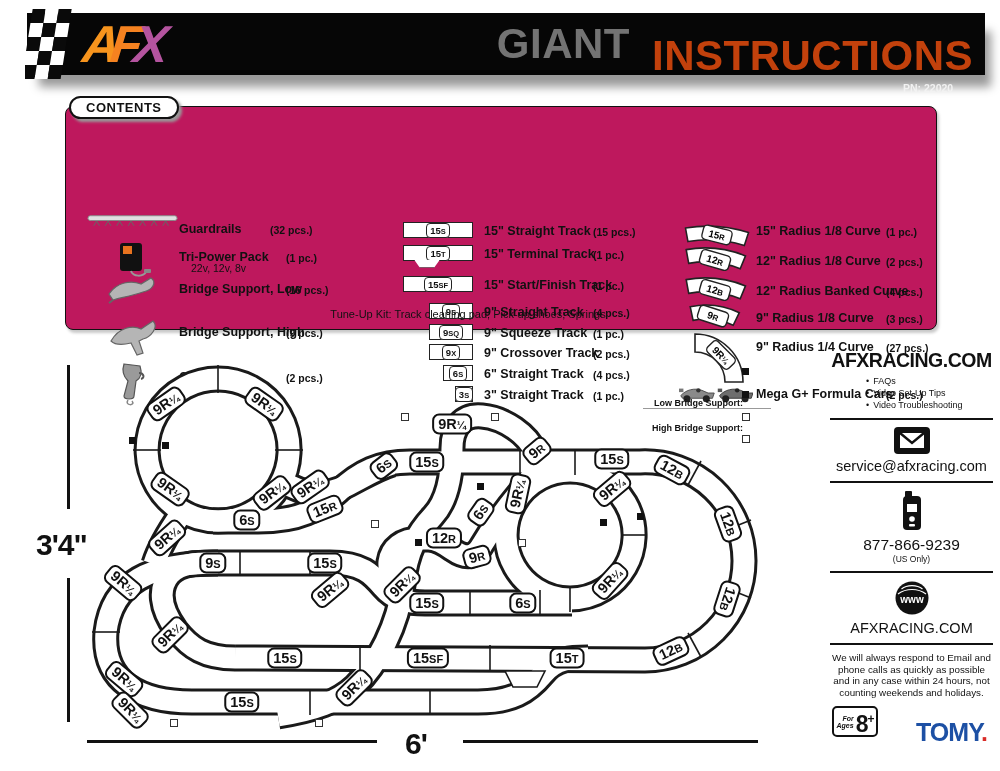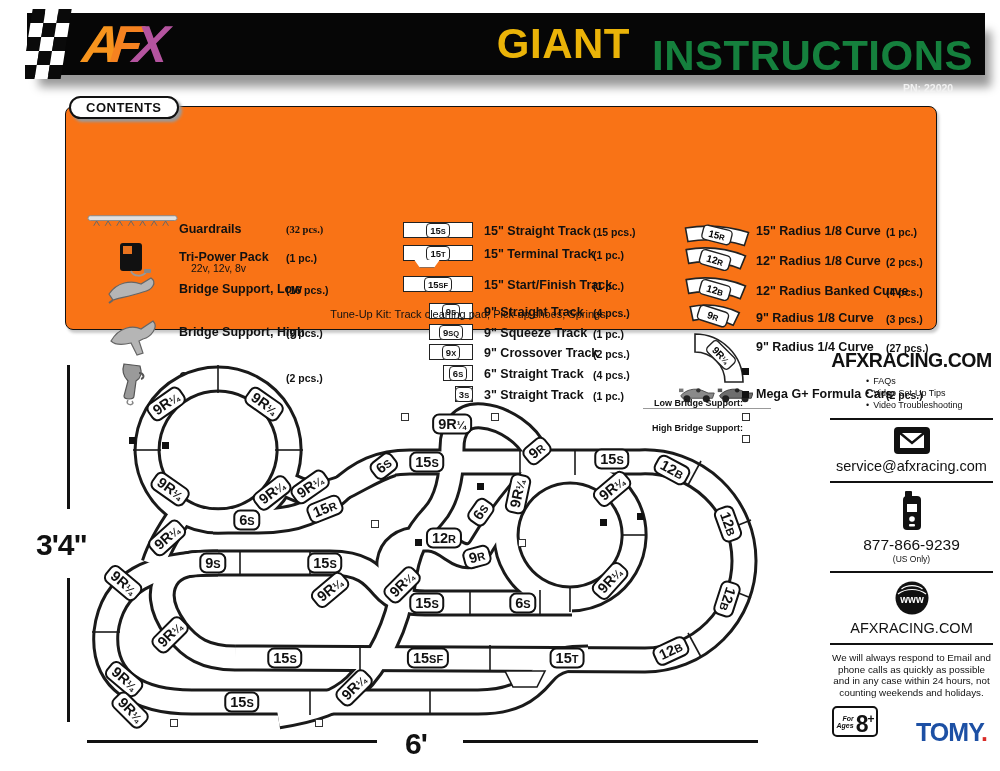--- a/index.html
+++ b/index.html
@@ -12,26 +12,26 @@
            box-shadow:9px 15px 9px -3px #9a9a9a;}
   .hdr-flag{position:absolute;left:-2px;top:-6px;}
   .hdr-logo{position:absolute;left:56px;top:0;height:62px;display:flex;align-items:center;
             font-style:italic;font-weight:900;font-size:52px;letter-spacing:-4px;}
   .hdr-logo span{display:inline-block;transform:skewX(-6deg);}
   .hdr-logo .l0{color:#f7941d;}
   .hdr-logo .l1{color:#f58220;margin-left:-6px;}
   .hdr-logo .l2{color:#b4549f;margin-left:-4px;}
   .hdr-titles{position:absolute;right:12px;top:0;height:62px;display:flex;align-items:center;gap:22px;
               font-weight:900;font-size:42px;letter-spacing:.5px;white-space:nowrap;}
-  .t-red{color:#eab308;}
-  .t-white{color:#15803d;margin-top:24px;}
+  .t-red{color:#737373;}
+  .t-white{color:#c2410c;margin-top:24px;}
   .hdr-pn{position:absolute;left:903px;top:82px;color:#f2f2f2;font-size:10.5px;font-weight:bold;}
 
   
-  .cbox{position:absolute;left:65px;top:106px;width:872px;height:224px;background:#f97316;
+  .cbox{position:absolute;left:65px;top:106px;width:872px;height:224px;background:#be185d;
         border:1.5px solid #111;border-radius:8px;box-shadow:2px 3px 3px #c9c9c9;}
   .ctab{position:absolute;left:3px;top:-11px;height:23px;line-height:19px;padding:0 15px;background:#fff;
         border:2px solid #111;border-radius:12px;font-weight:900;font-size:13px;letter-spacing:.5px;
         box-shadow:3px 3px 3px #9a9a9a;}
   .ccol{position:absolute;top:0;height:224px;}
   #col1{left:13px;width:302px;}
   #col2{left:315px;width:280px;}
   #col3{left:595px;width:277px;}
   .crow{position:absolute;left:0;right:0;height:26px;}
   .c-name{position:absolute;font-weight:bold;font-size:12.5px;white-space:nowrap;top:0;}
@@ -138,21 +138,21 @@
                 <path d="M22,7 l-3,5 M22,7 l3,5"></path>
                 <path d="M34,7 l-3,5 M34,7 l3,5"></path>
                 <path d="M46,7 l-3,5 M46,7 l3,5"></path>
                 <path d="M58,7 l-3,5 M58,7 l3,5"></path>
                 <path d="M70,7 l-3,5 M70,7 l3,5"></path>
                 <path d="M82,7 l-3,5 M82,7 l3,5"></path>
               </g>
             </svg>
           </div>
           <div class="c-name" style="left: 100px;">Guardrails</div>
-          <div class="c-qty" style="left: 207px; font-family: Liberation Serif, serif;">(32 pcs.)</div>
+          <div class="c-qty" style="left: 191px;">(32 pcs.)</div>
         </div>
         <div class="crow" style="top: 143px;">
           <div class="c1icon">
             <svg width="40" height="37" viewBox="0 0 40 37">
               <rect x="7" y="1" width="22" height="28" rx="3" fill="#111"></rect>
               <rect x="10" y="4" width="9" height="8" fill="#e8731f"></rect>
               <path d="M18,29 C20,35 30,35 33,30" stroke="#999" stroke-width="2" fill="none"></path>
               <rect x="31" y="27" width="7" height="4" rx="1" fill="#888"></rect>
             </svg>
           </div>

